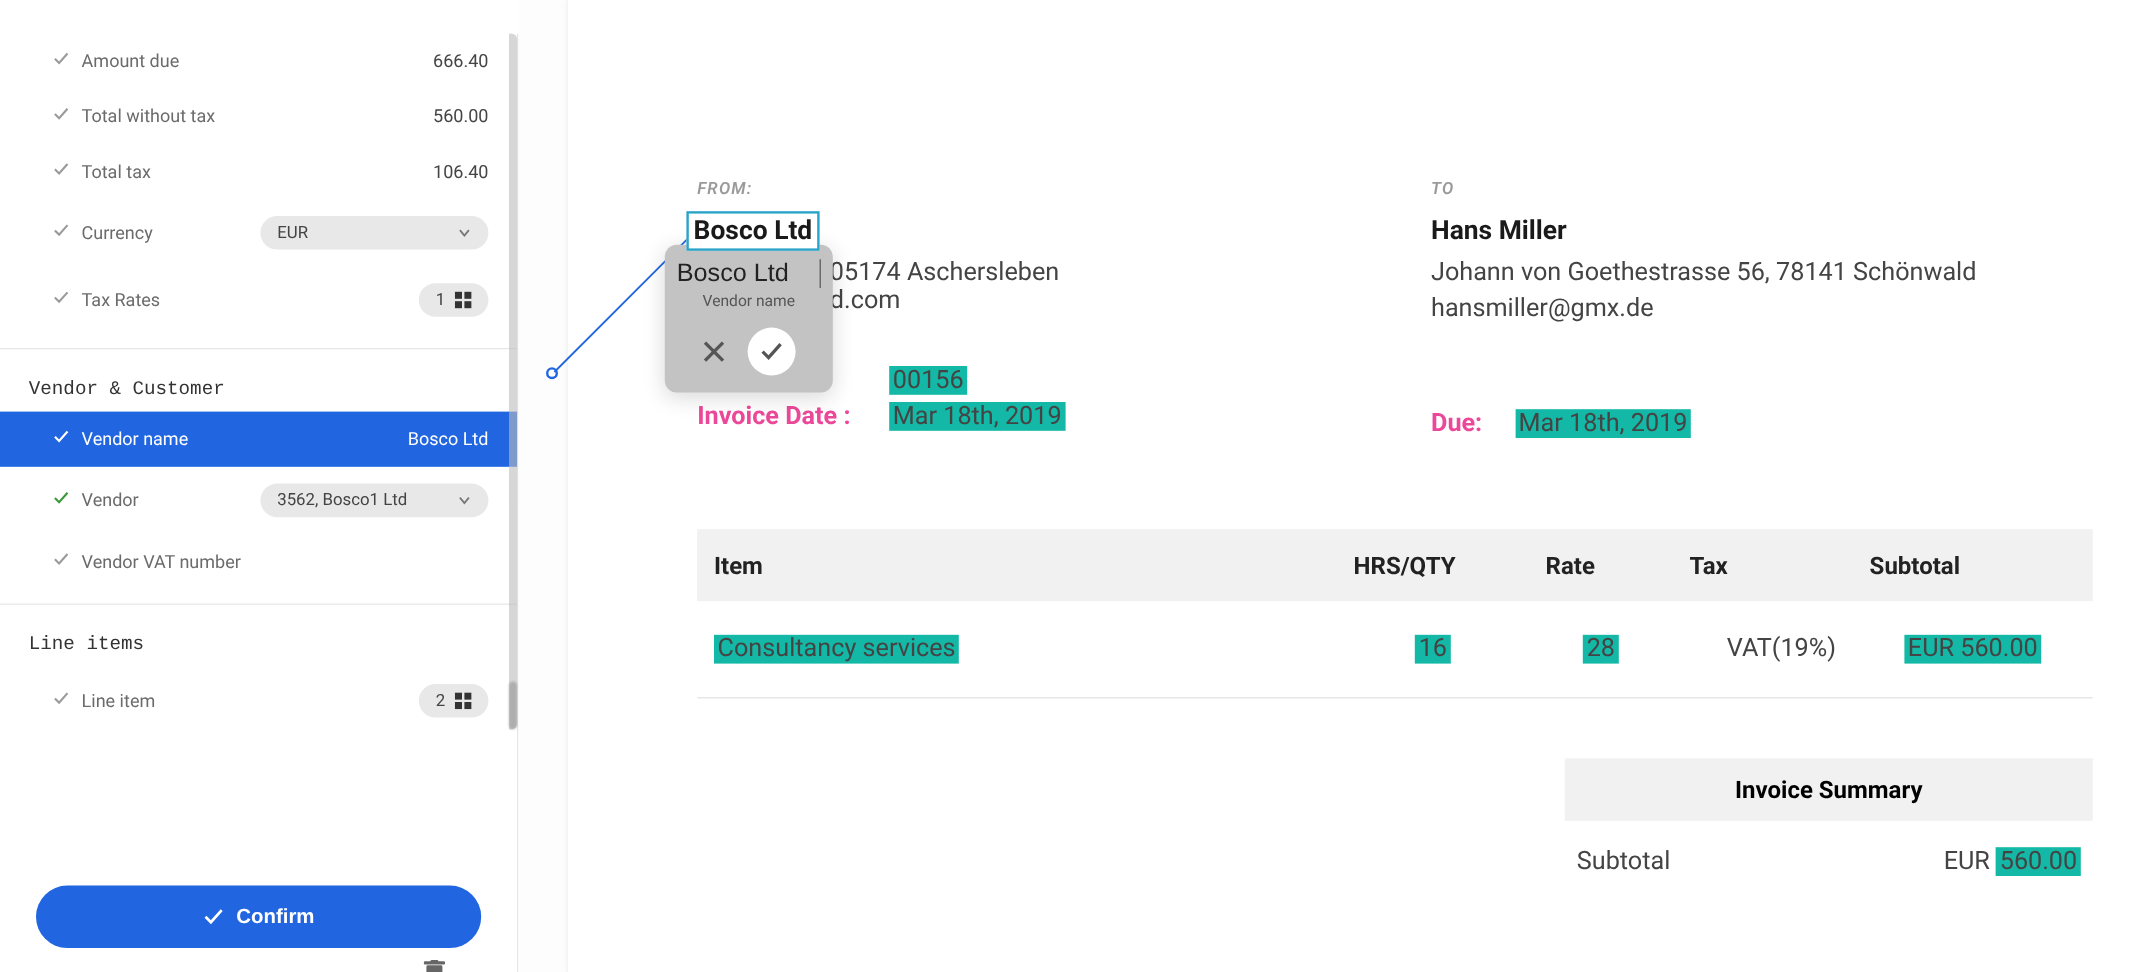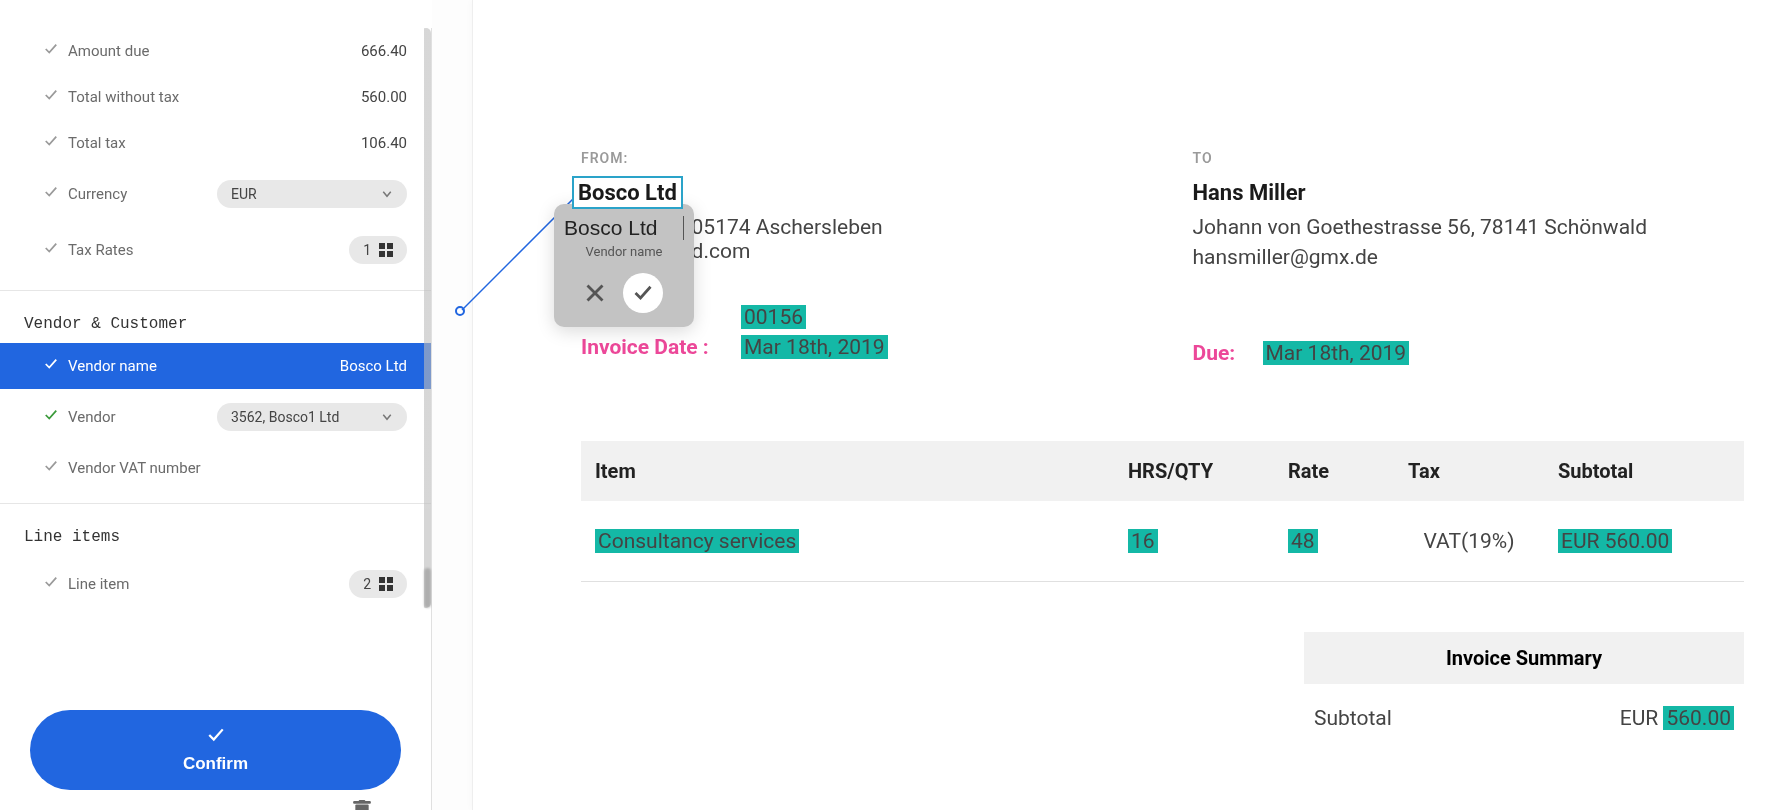--- a/index.html
+++ b/index.html
@@ -102,21 +102,20 @@
     border: none;
     border-radius: 999px;
     padding: 16px;
     font-size: 17px;
     font-weight: 600;
     display: flex;
     align-items: center;
     justify-content: center;
     gap: 10px;
     cursor: pointer;
-    flex-direction: column;
   }
   .trash-row {
     display: flex;
     justify-content: flex-end;
     padding: 10px 30px 0 0;
   }
   .trash-svg { width: 18px; height: 20px; fill: #666; }
   
   .fake-scrollbar {
     position: absolute;
@@ -161,20 +160,21 @@
     gap: 60px;
     padding-top: 150px;
   }
   .col { flex: 1; }
   .col-label {
     font-size: 14px;
     letter-spacing: 1px;
     color: #9a9a9a;
     font-weight: 600;
     margin-bottom: 14px;
+    font-style: italic;
   }
   .col .name {
     font-size: 22px;
     font-weight: 700;
     color: #1a1a1a;
     margin-bottom: 10px;
   }
   .col .addr, .col .email {
     font-size: 21px;
     color: #444;
@@ -205,22 +205,22 @@
     text-align: left;
   }
   .inv-table thead th.r { text-align: left; }
   .inv-table tbody td {
     padding: 28px 14px;
     font-size: 21px;
     color: #444;
     border-bottom: 1px solid #e0e0e0;
     vertical-align: middle;
   }
-  .inv-table tbody td.r { text-align: left; }
-  .inv-table tbody td.c { text-align: center; }
+  .inv-table tbody td.r { text-align: center; }
+  .inv-table tbody td.c { text-align: right; }
   .summary {
     margin-top: 50px;
     margin-left: auto;
     width: 440px;
   }
   .summary-title {
     background: #f1f1f1;
     padding: 14px;
     text-align: center;
     font-size: 20px;
@@ -496,21 +496,21 @@
             <th class="r" style="width:160px">HRS/QTY</th>
             <th class="r" style="width:120px">Rate</th>
             <th class="c" style="width:150px">Tax</th>
             <th class="r" style="width:200px">Subtotal</th>
           </tr>
         </thead>
         <tbody>
           <tr>
             <td><span class="hl">Consultancy services</span></td>
             <td class="r"><span class="hl">16</span></td>
-            <td class="r"><span class="hl">48</span></td>
+            <td class="r"><span class="hl">28</span></td>
             <td class="c">VAT(19%)</td>
             <td class="r"><span class="hl">EUR 560.00</span></td>
           </tr>
         </tbody>
       </table>
 
       <div class="summary">
         <div class="summary-title">Invoice Summary</div>
         <div class="summary-row">
           <span>Subtotal</span>

